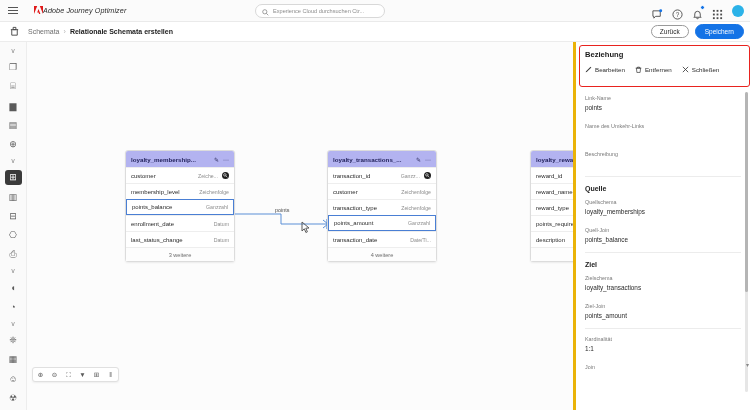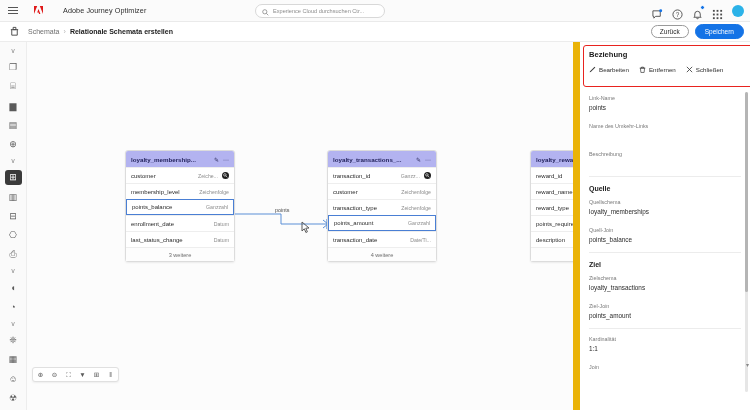--- a/index.html
+++ b/index.html
@@ -11,21 +11,21 @@
   #app { position: relative; width: 750px; height: 410px; background: #fff; }
 
   
   .topbar {
     position: absolute; left: 0; top: 0; width: 750px; height: 22px;
     background: #fbfbfb; border-bottom: 1px solid #eaeaea;
     display: flex; align-items: center;
   }
   .hamburger { width: 26px; display: flex; flex-direction: column; align-items: center; gap: 2px; }
   .hamburger i { display: block; width: 10px; height: 1px; background: #555; }
-  .brand { display: flex; align-items: center; gap: 20px; margin-left: 8px; }
+  .brand { display: flex; align-items: center; gap: 0; margin-left: 8px; font-style: italic; }
   .brand-logo { font-size: 9px; color: #e01a1a; font-weight: bold; line-height: 1; }
   .brand-name { font-size: 7.2px; color: #2c2c2c; letter-spacing: .1px; }
   .searchbox {
     position: absolute; left: 255px; top: 4px; width: 130px; height: 14px;
     border: 1px solid #d8d8d8; border-radius: 8px; background: #fff;
     display: flex; align-items: center; padding: 0 6px; gap: 4px;
   }
   .searchbox .ph { font-size: 5.6px; color: #8c8c8c; white-space: nowrap; overflow: hidden; }
   .topright { position: absolute; right: 6px; top: 0; height: 22px; display: flex; align-items: center; gap: 9px; }
   .topright .ticon { position: relative; width: 11px; height: 11px; color: #4b4b4b; }
@@ -103,21 +103,21 @@
     position: absolute; left: 5px; bottom: 28px; height: 15px;
     background: #fff; border: 1px solid #e0e0e0; border-radius: 3px;
     display: flex; align-items: center; padding: 0 3px; gap: 5px;
     box-shadow: 0 1px 2px rgba(0,0,0,.06);
   }
   .canvas-toolbar .ti { width: 9px; height: 9px; color: #5a5a5a; display: flex; align-items: center; justify-content: center; }
 
   
   .panel {
     position: absolute; right: 0; top: 42px; width: 177px; height: 368px;
-    background: #fff; border-left: 7px solid #eab308;
+    background: #fff; border-left: 3px solid #eab308;
   }
   .panel-head { padding: 8px 9px 6px 9px; }
   .panel-title { font-size: 7.6px; font-weight: bold; color: #1b1b1b; margin-bottom: 7px; }
   .panel-actions { display: flex; align-items: center; gap: 10px; }
   .pact { display: flex; align-items: center; gap: 3px; font-size: 6.2px; color: #2b2b2b; }
   .pact .pi { width: 7px; height: 7px; color: #3b3b3b; display: flex; align-items: center; justify-content: center; }
   .red-box {
     position: absolute; left: 3px; top: 3px; width: 171px; height: 42px;
     border: 1.5px solid #e8231f; border-radius: 3px; pointer-events: none;
   }

